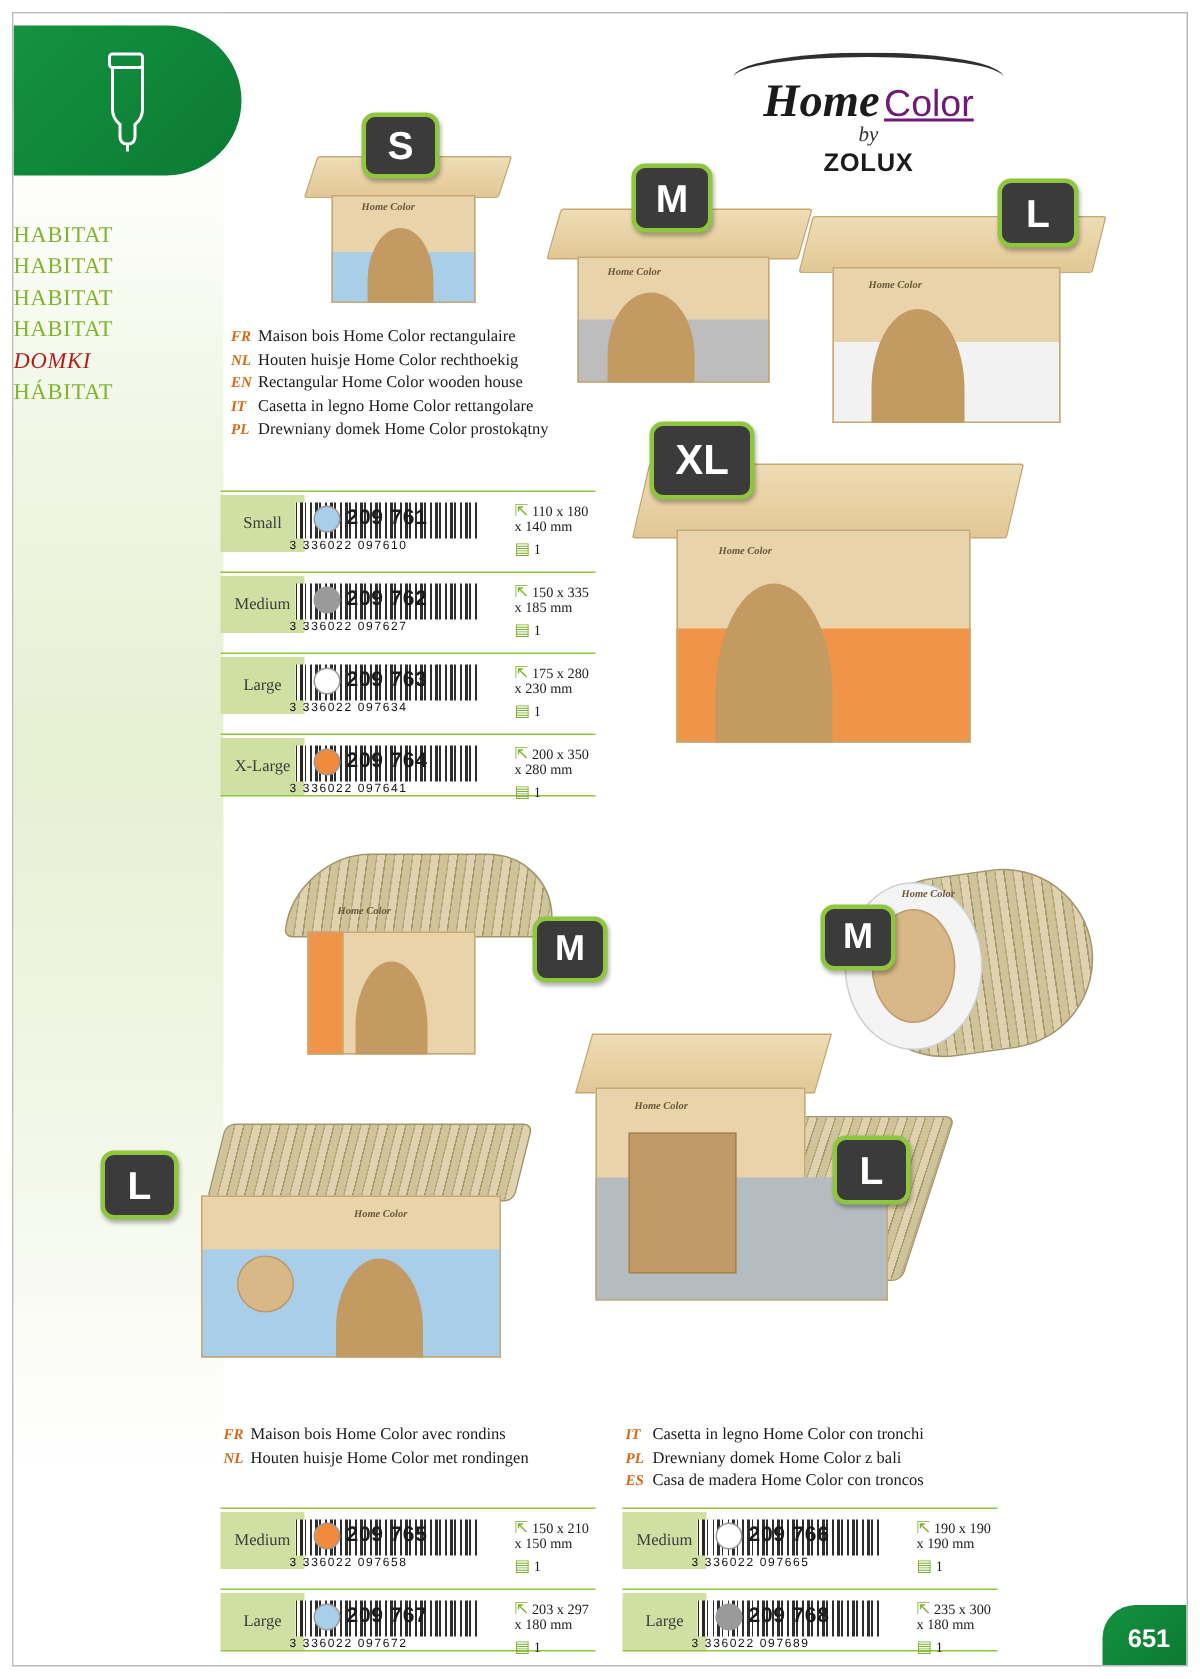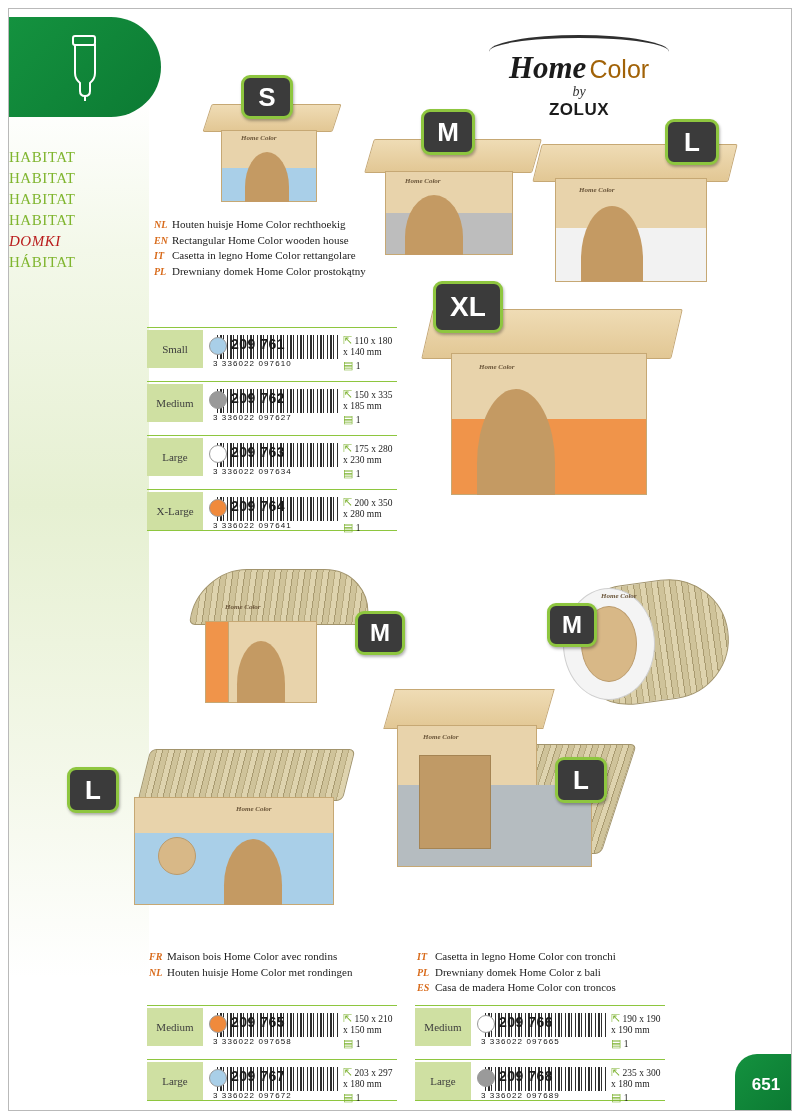--- a/index.html
+++ b/index.html
@@ -55,21 +55,21 @@
     border-top: 3px solid #2f2f2f;
     border-radius: 60% 60% 0 0 / 100% 100% 0 0;
   }
   .logo .home {
     font-family: "Liberation Serif", serif;
     font-size: 31px; font-weight: bold; font-style: italic;
     color: #1b1b1b; display:inline-block; margin-top:-6px;
   }
   .logo .color {
     font-family: "Liberation Sans", sans-serif;
-    font-size: 25px; color: #a16207; display:inline-block; margin-left:3px;
+    font-size: 25px; color: #701a75; display:inline-block; margin-left:3px;text-decoration:underline;
   }
   .logo .by {
     font-family: "Liberation Serif", serif;
     font-size: 14px; font-style: italic; color:#333; margin-top:-2px;
   }
   .logo .zolux {
     font-family: "Liberation Sans", sans-serif;
     font-size: 17px; font-weight: bold; color:#1b1b1b; letter-spacing:0.5px;
   }
   
@@ -116,42 +116,42 @@
     width: 18px; height: 18px; border-radius: 50%;
     border: 1px solid #999;
   }
   .ref-num {
     position: absolute; left: 84px; top: 8px;
     font-family: "Liberation Sans", sans-serif;
     font-size: 14px; font-weight: bold; color:#1b1b1b;
     letter-spacing: 0.5px;
   }
   .barcode {
-    position: absolute; left: 64px; top: 2px;
+    position: absolute; left: 44px; top: 2px;
     width: 130px; height: 38px;
   }
   .barcode .bars { height: 24px; width: 122px; margin-left: 6px; margin-top:5px;
     background: repeating-linear-gradient(90deg,#111 0 1px, #fff 1px 3px, #111 3px 5px, #fff 5px 6px, #111 6px 7px, #fff 7px 10px);
     opacity:.88;
   }
   .barcode .digits {
     font-family: "Liberation Sans", sans-serif;
     font-size: 8px; letter-spacing: 1.1px; color:#111; margin-left:2px;
   }
   .dims {
     position: absolute; left: 196px; top: 6px;
     font-family: "Liberation Serif", serif;
     font-size: 9.5px; color: #1b1b1b;
   }
   .dims .arrow { color:#7cb22e; font-size: 11px; }
   .dims .row2 { margin-top:2px; }
   
   .pagenum {
     position: absolute; right: 0px; bottom: 0px;
-    width: 56px; height: 56px;
+    width: 56px; height: 40px;
     background: #0d8a3e;
     background: linear-gradient(135deg,#14923f 0%, #0c7a33 100%);
     border-radius: 22px 0 0 0;
     color: #fff; font-size: 17px; font-weight: bold;
     display:flex; align-items:center; justify-content:center;
     padding-top:6px; padding-left:6px;
   }
   
   .house { position: absolute; }
   .roof-top {
@@ -243,20 +243,21 @@
     <div class="arch" style="left:50px; top:80px; width:78px; height:106px;"></div>
     <div class="brand-mini" style="left:52px; top:54px;">Home Color</div>
   </div>
 
   <div class="badge" style="left:232px; top:66px; width:52px; height:44px; font-size:26px;">S</div>
   <div class="badge" style="left:412px; top:100px; width:54px; height:46px; font-size:26px;">M</div>
   <div class="badge" style="left:656px; top:110px; width:54px; height:46px; font-size:26px;">L</div>
   <div class="badge" style="left:424px; top:272px; width:70px; height:52px; font-size:28px;">XL</div>
 
   <div class="desc" style="left:145px; top:208px; width:250px;">
+    <div><span class="lg">FR</span><span>Maison bois Home Color rectangulaire</span></div>
     <div><span class="lg">NL</span><span>Houten huisje Home Color rechthoekig</span></div>
     <div><span class="lg">EN</span><span>Rectangular Home Color wooden house</span></div>
     <div><span class="lg">IT</span><span>Casetta in legno Home Color rettangolare</span></div>
     <div><span class="lg">PL</span><span>Drewniany domek Home Color prostokątny</span></div>
   </div>
 
   <div class="ref-row" style="left:138px; top:318px;">
     <div class="ref-size">Small</div>
     <div class="barcode">
       <div class="bars"></div>

